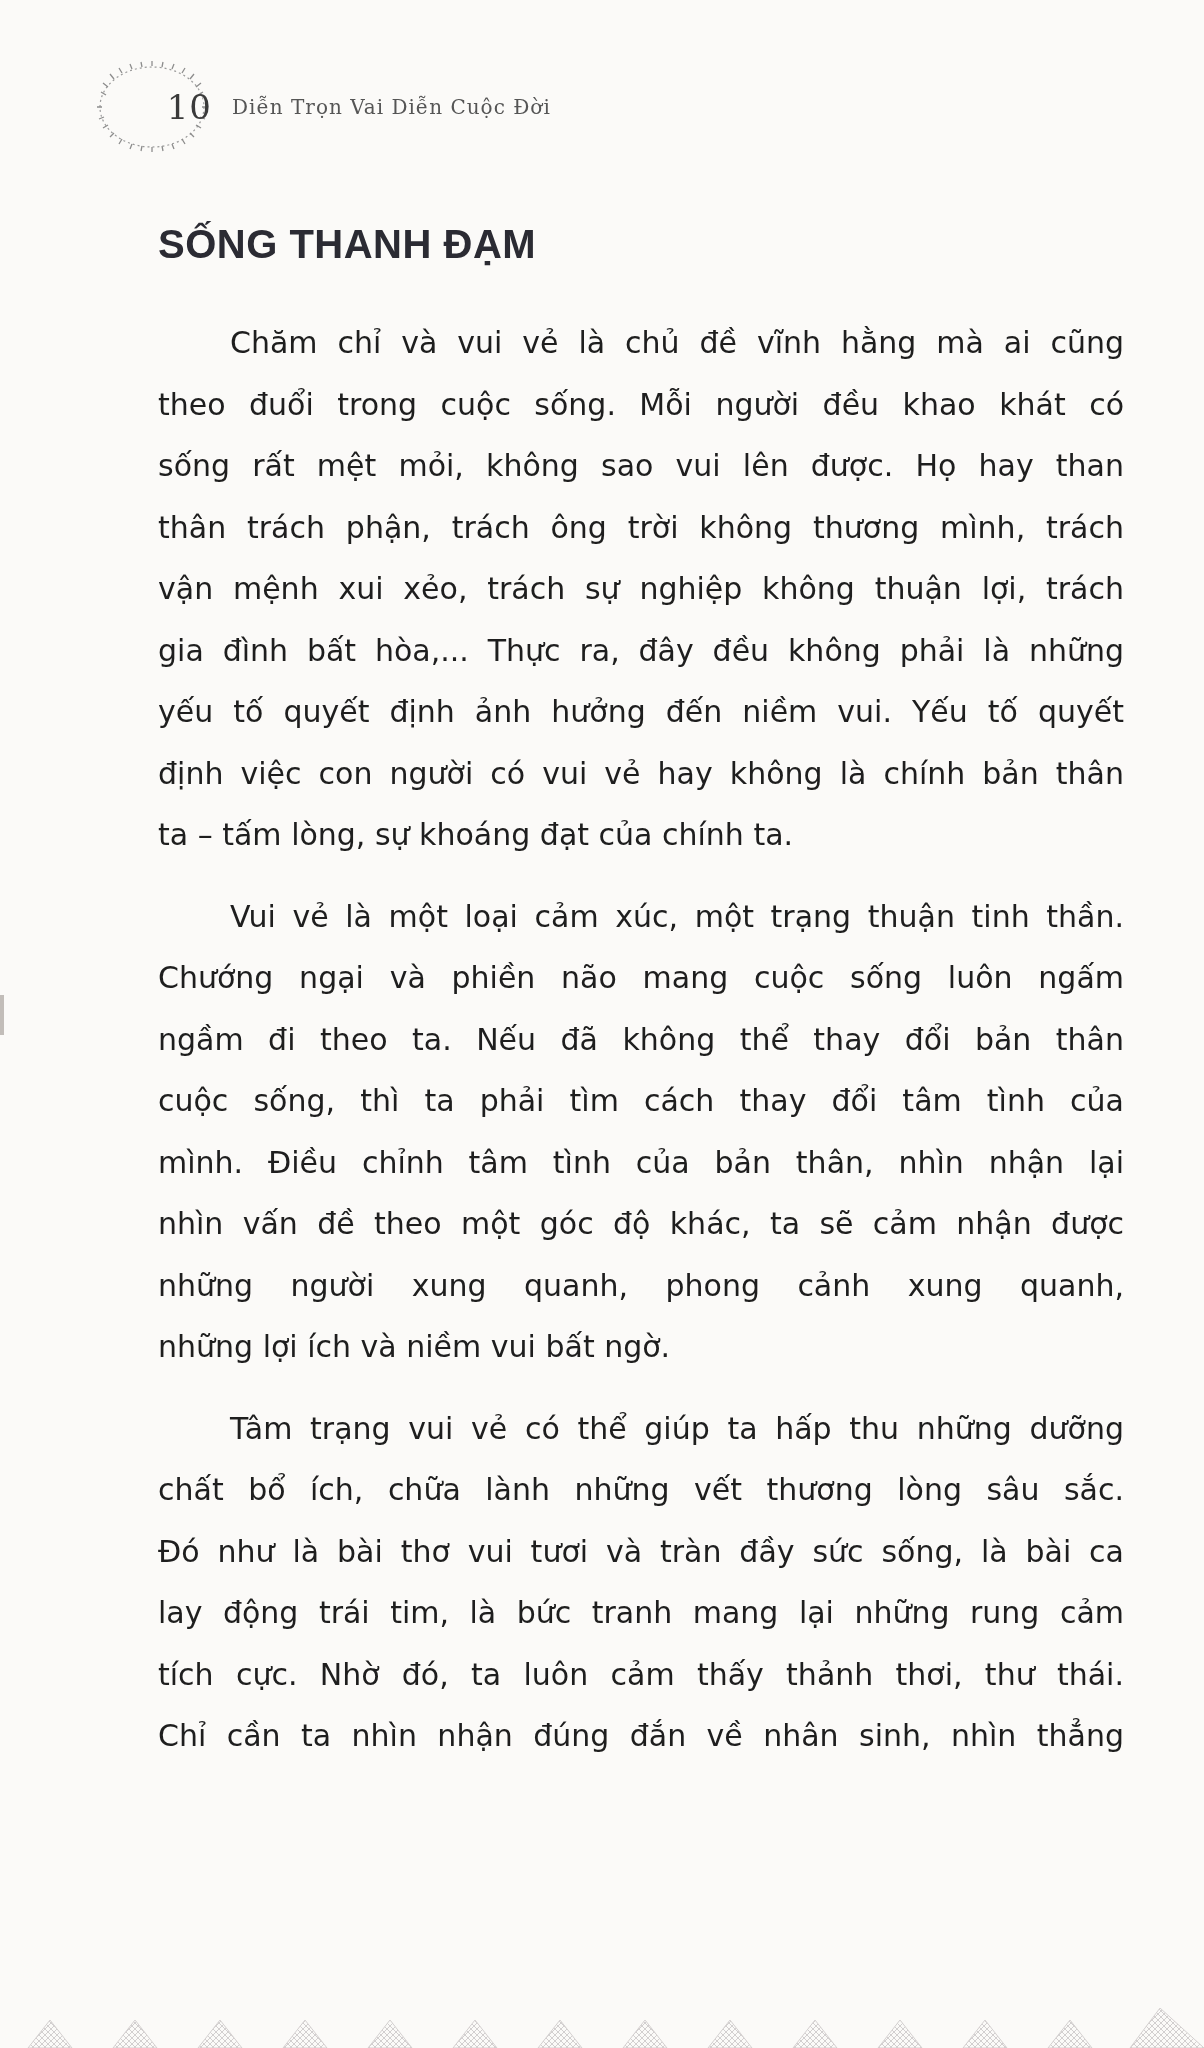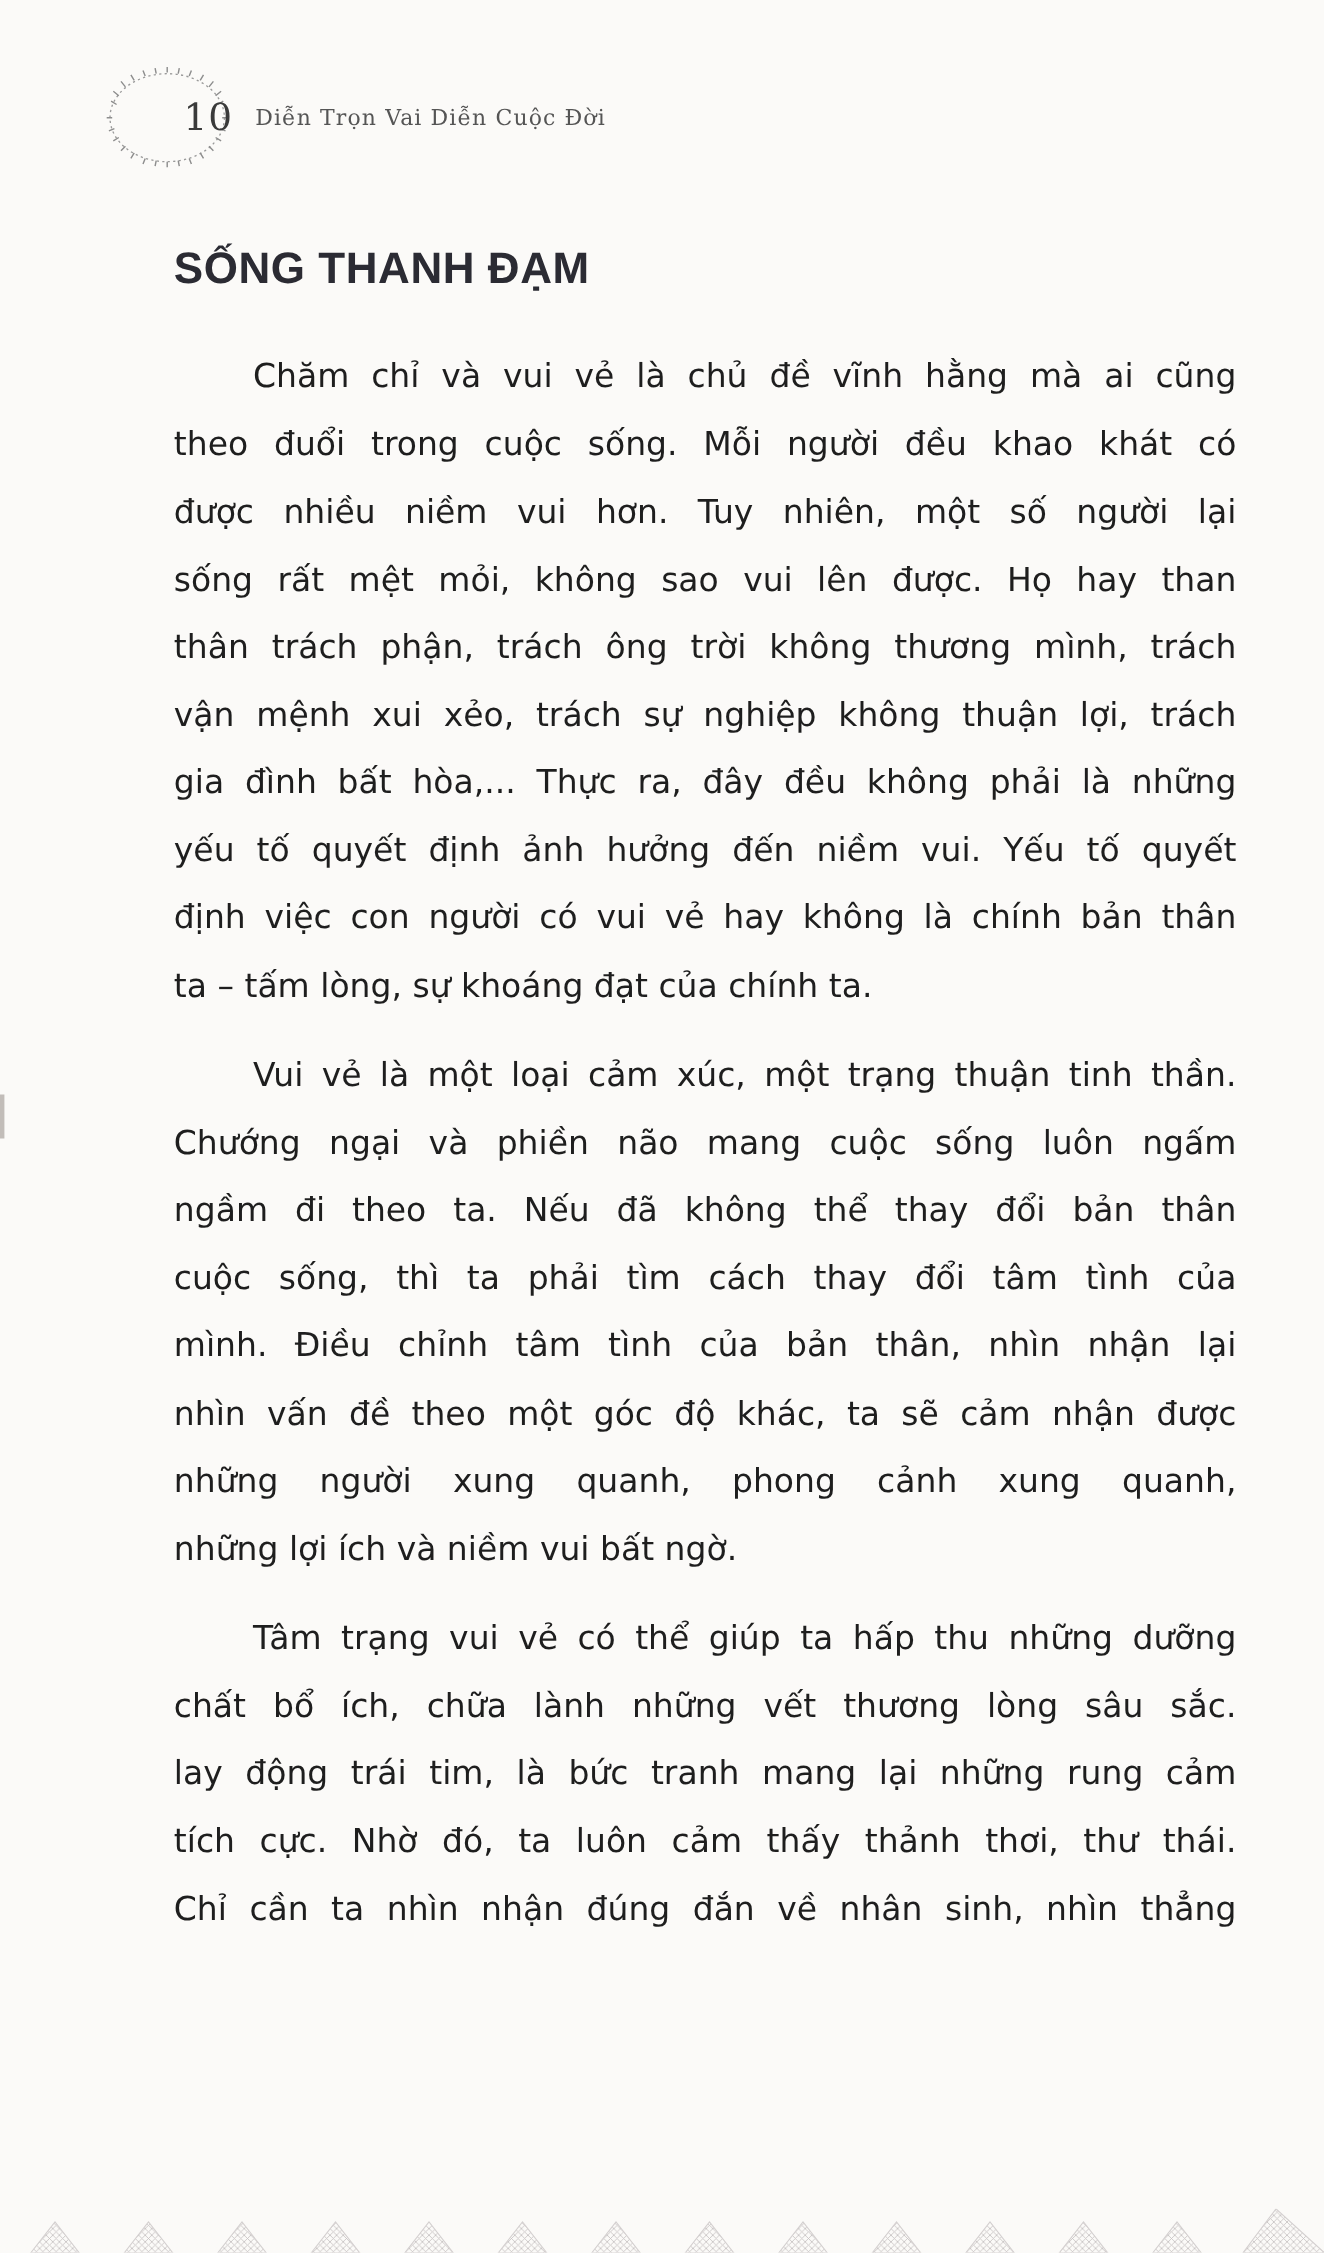--- a/index.html
+++ b/index.html
@@ -121,21 +121,20 @@
   </div>
   <span class="running-title">Diễn Trọn Vai Diễn Cuộc Đời</span>
 </header>
 
 <h1 class="chapter-title">SỐNG THANH ĐẠM</h1>
 
 <main class="body-text">
   <p class="paragraph">
     <span class="line indent">Chăm chỉ và vui vẻ là chủ đề vĩnh hằng mà ai cũng</span>
     <span class="line">theo đuổi trong cuộc sống. Mỗi người đều khao khát có</span>
-    <span class="line">được nhiều niềm vui hơn. Tuy nhiên, một số người lại</span>
     <span class="line">sống rất mệt mỏi, không sao vui lên được. Họ hay than</span>
     <span class="line">thân trách phận, trách ông trời không thương mình, trách</span>
     <span class="line">vận mệnh xui xẻo, trách sự nghiệp không thuận lợi, trách</span>
     <span class="line">gia đình bất hòa,... Thực ra, đây đều không phải là những</span>
     <span class="line">yếu tố quyết định ảnh hưởng đến niềm vui. Yếu tố quyết</span>
     <span class="line">định việc con người có vui vẻ hay không là chính bản thân</span>
     <span class="line last">ta – tấm lòng, sự khoáng đạt của chính ta.</span>
   </p>
   <p class="paragraph">
     <span class="line indent">Vui vẻ là một loại cảm xúc, một trạng thuận tinh thần.</span>
@@ -143,20 +142,21 @@
     <span class="line">ngầm đi theo ta. Nếu đã không thể thay đổi bản thân</span>
     <span class="line">cuộc sống, thì ta phải tìm cách thay đổi tâm tình của</span>
     <span class="line">mình. Điều chỉnh tâm tình của bản thân, nhìn nhận lại</span>
     <span class="line">nhìn vấn đề theo một góc độ khác, ta sẽ cảm nhận được</span>
     <span class="line">những người xung quanh, phong cảnh xung quanh,</span>
     <span class="line last">những lợi ích và niềm vui bất ngờ.</span>
   </p>
   <p class="paragraph">
     <span class="line indent">Tâm trạng vui vẻ có thể giúp ta hấp thu những dưỡng</span>
     <span class="line">chất bổ ích, chữa lành những vết thương lòng sâu sắc.</span>
+    <span class="line">Đó như là bài thơ vui tươi và tràn đầy sức sống, là bài ca</span>
     <span class="line">lay động trái tim, là bức tranh mang lại những rung cảm</span>
     <span class="line">tích cực. Nhờ đó, ta luôn cảm thấy thảnh thơi, thư thái.</span>
     <span class="line">Chỉ cần ta nhìn nhận đúng đắn về nhân sinh, nhìn thẳng</span>
   </p>
 </main>
 
 <footer class="bottom-border">
   <svg width="1204" height="40" viewBox="0 0 1204 40">
     <defs>
       <pattern id="lace" x="0" y="0" width="6" height="6" patternUnits="userSpaceOnUse">

